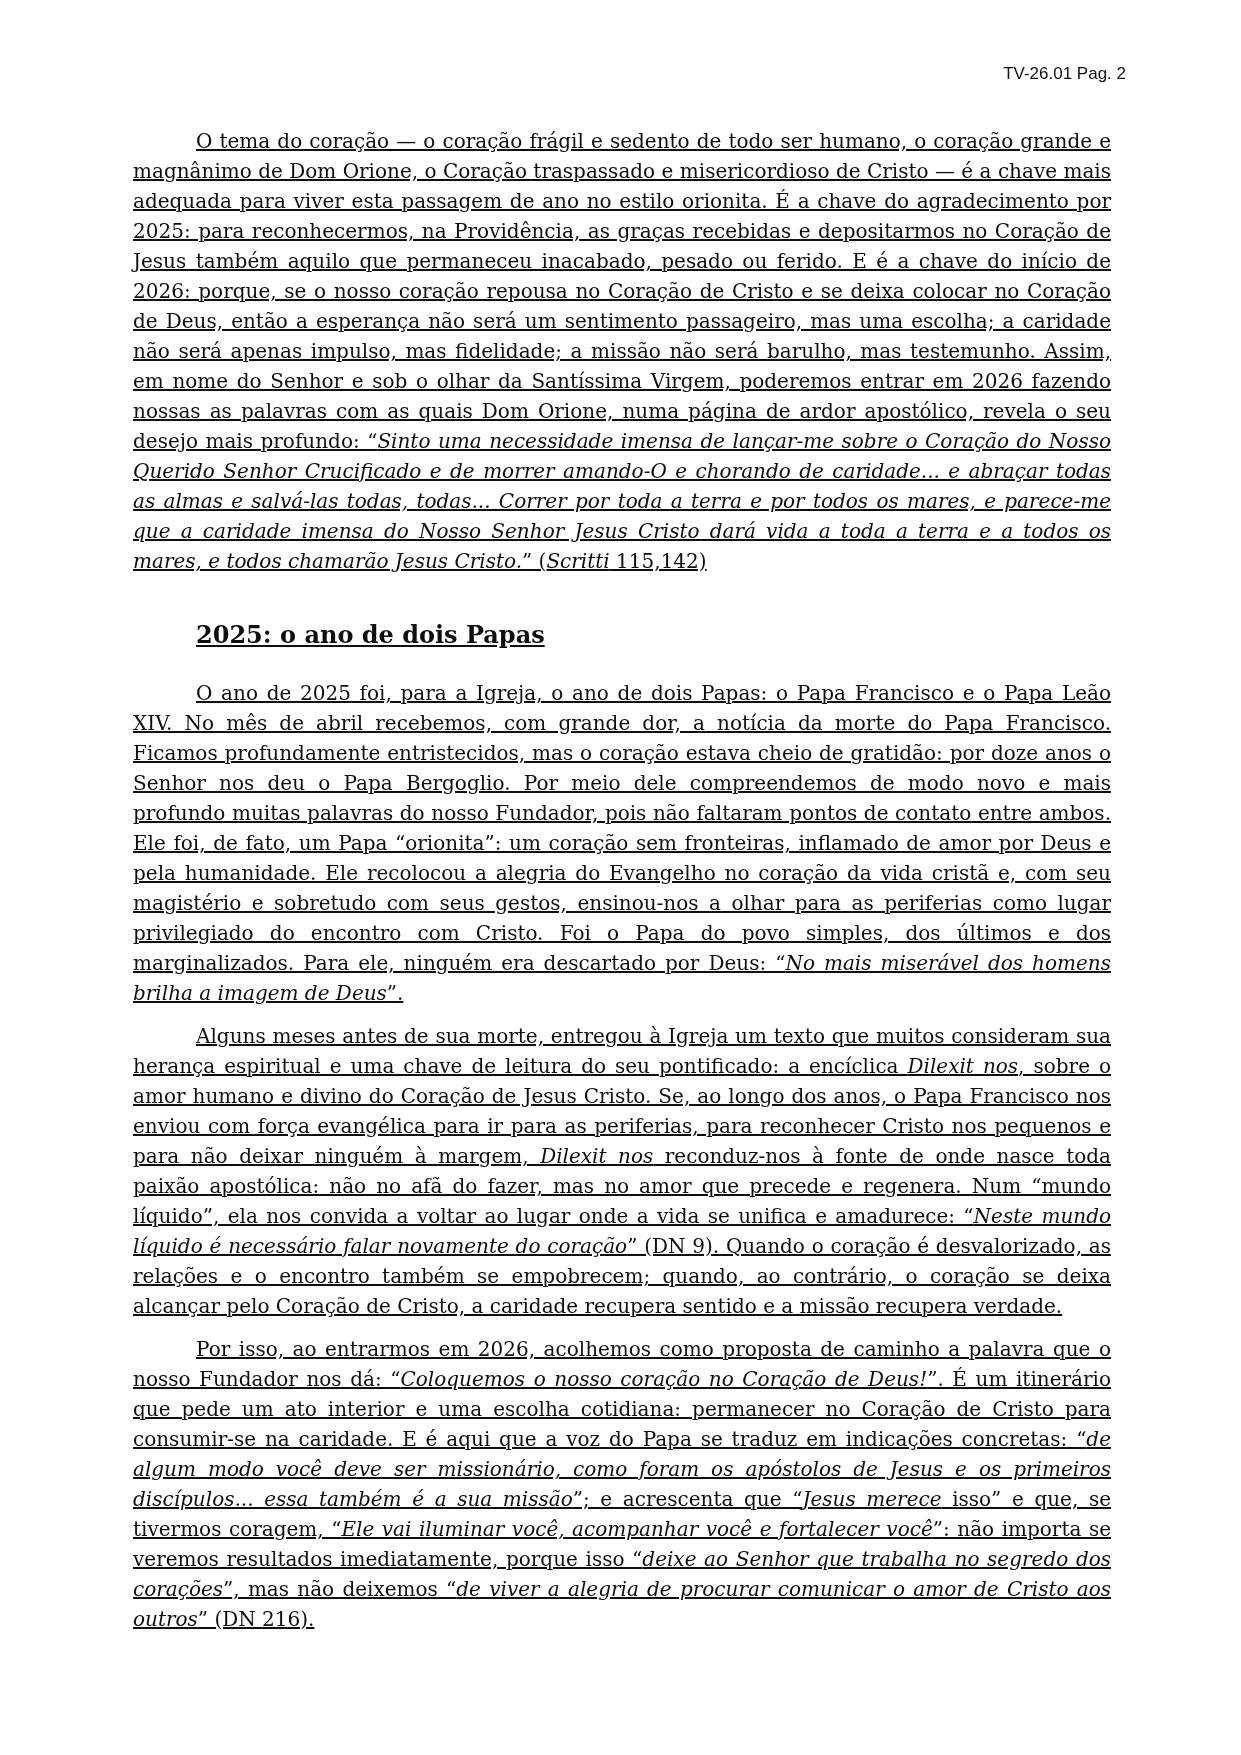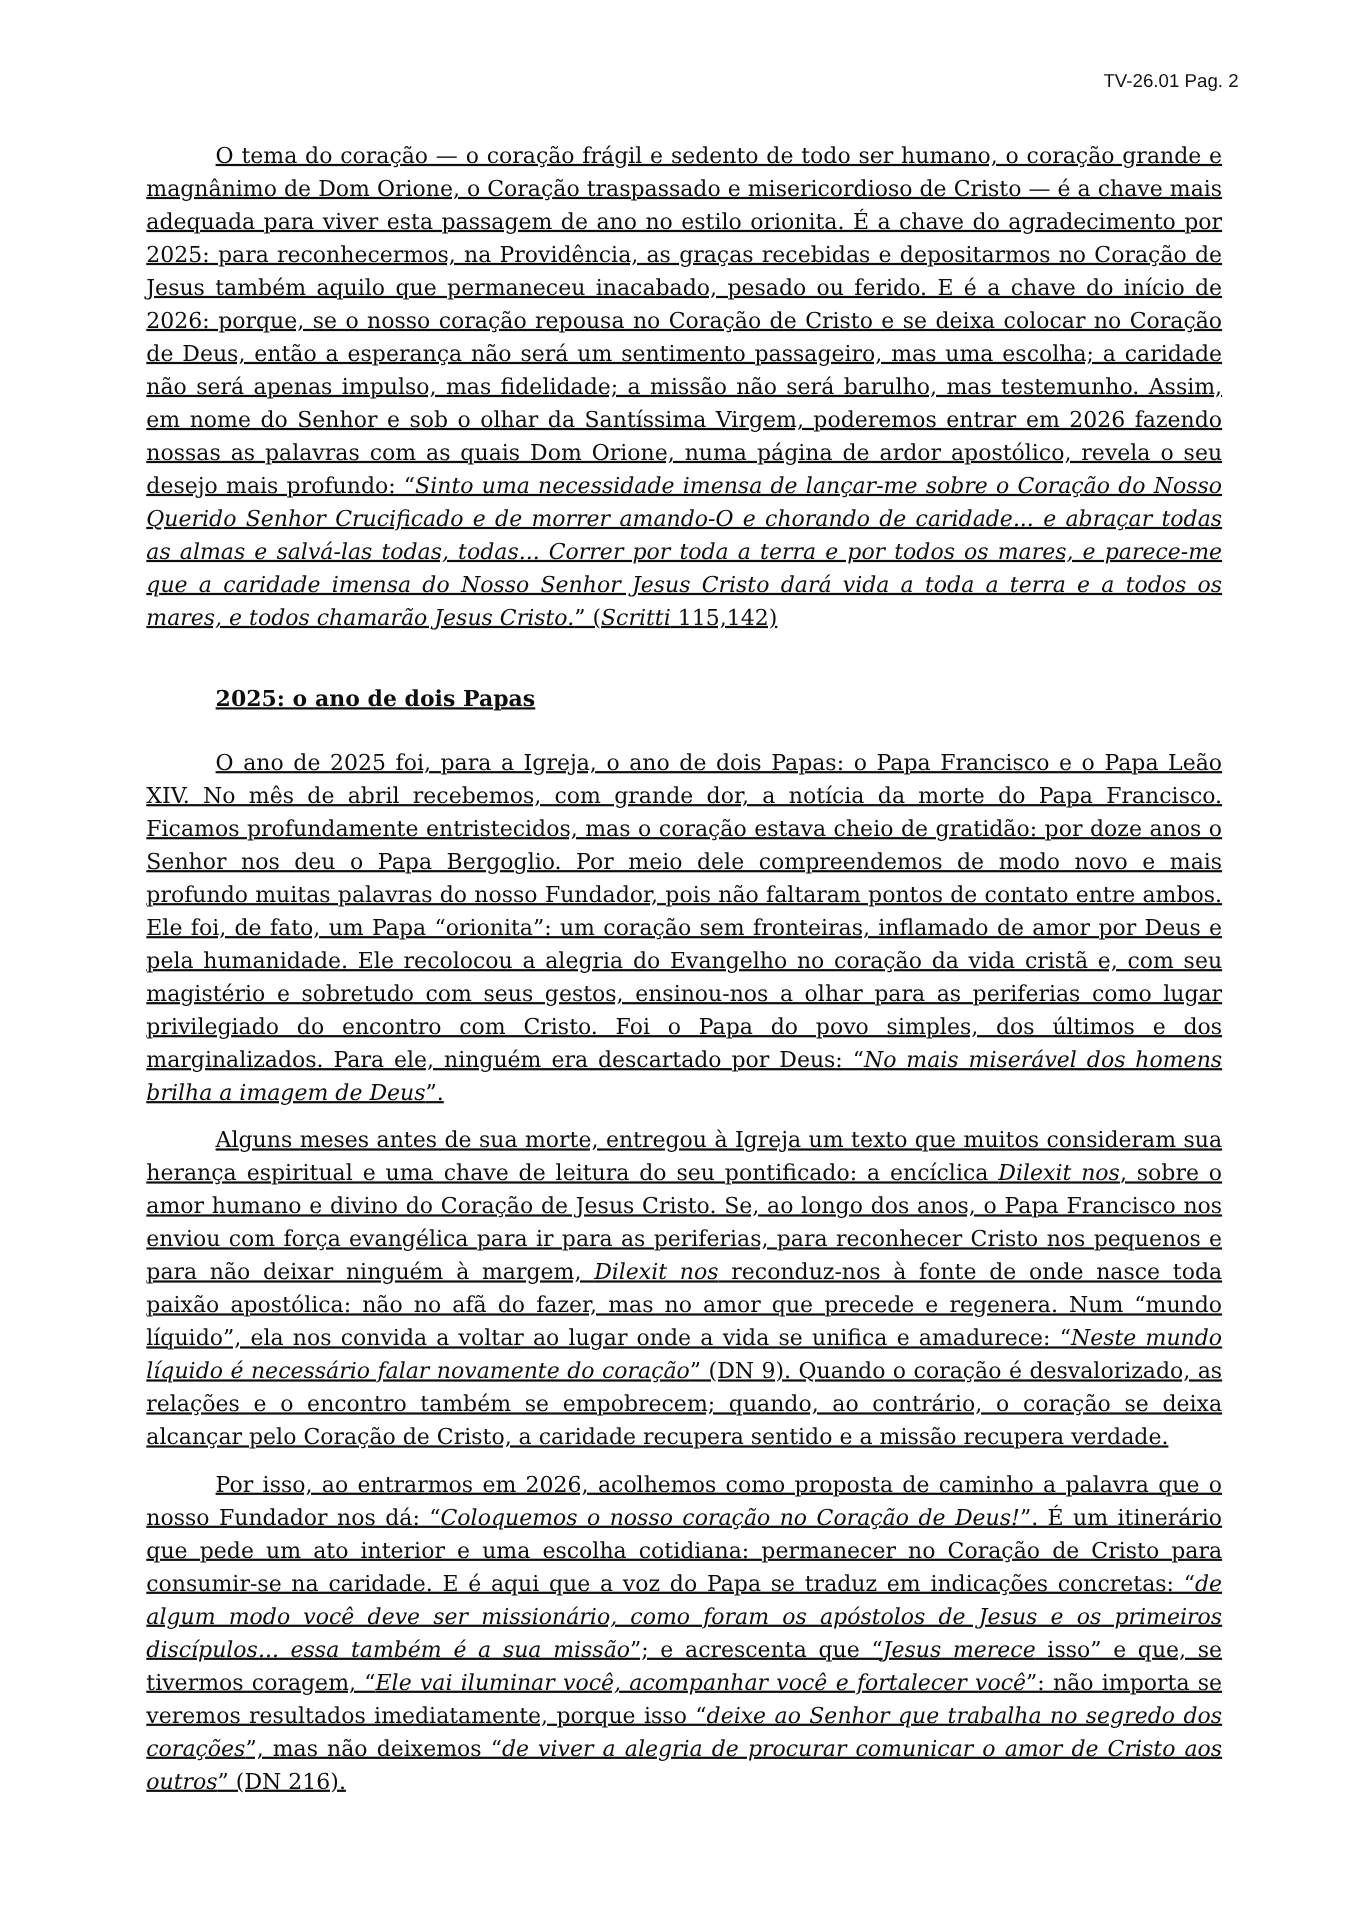--- a/index.html
+++ b/index.html
@@ -35,21 +35,21 @@
     line-height: 30px;
     text-align: justify;
     color: #0e0e0e;
     text-decoration: underline;
   }
   .content p.paragraph {
     margin: 0 0 13px 0;
     text-indent: 63px;
   }
   .content h2.heading {
-    font-size: 20px;
+    font-size: 24px;
     line-height: 30px;
     font-weight: bold;
     margin: 44px 0 28px 0;
     text-indent: 63px;
     text-align: left;
   }
   .run.normal { font-style: normal; font-weight: normal; }
   .run.italic { font-style: italic; font-weight: normal; }
   .run.bold   { font-style: normal; font-weight: bold; }
 </style>

